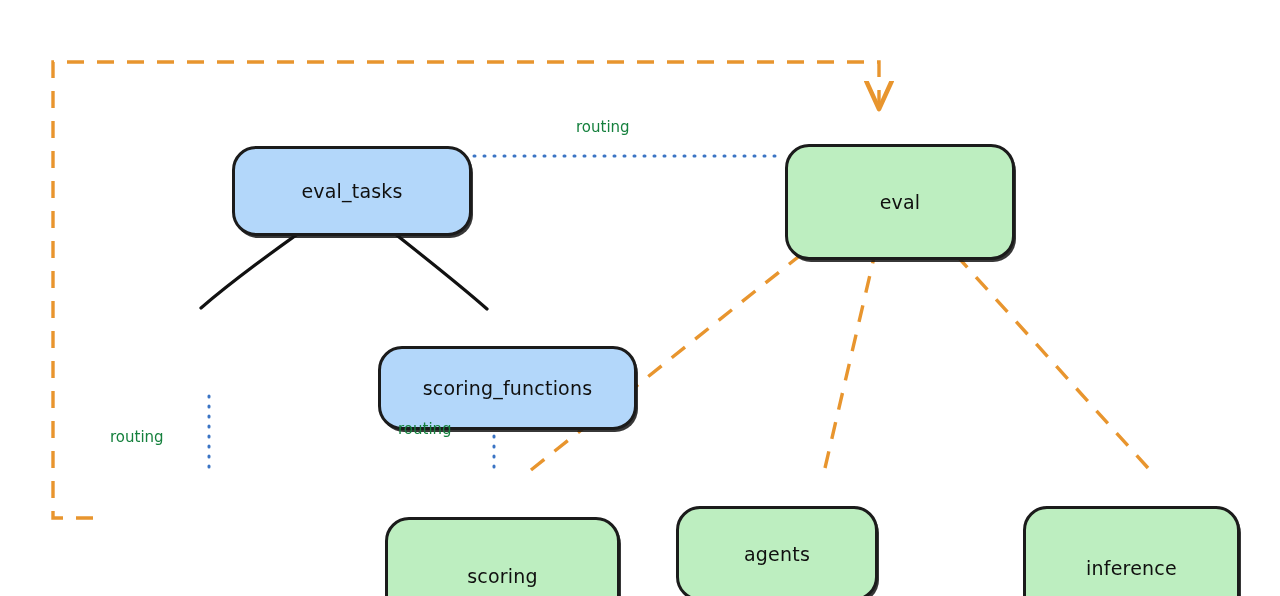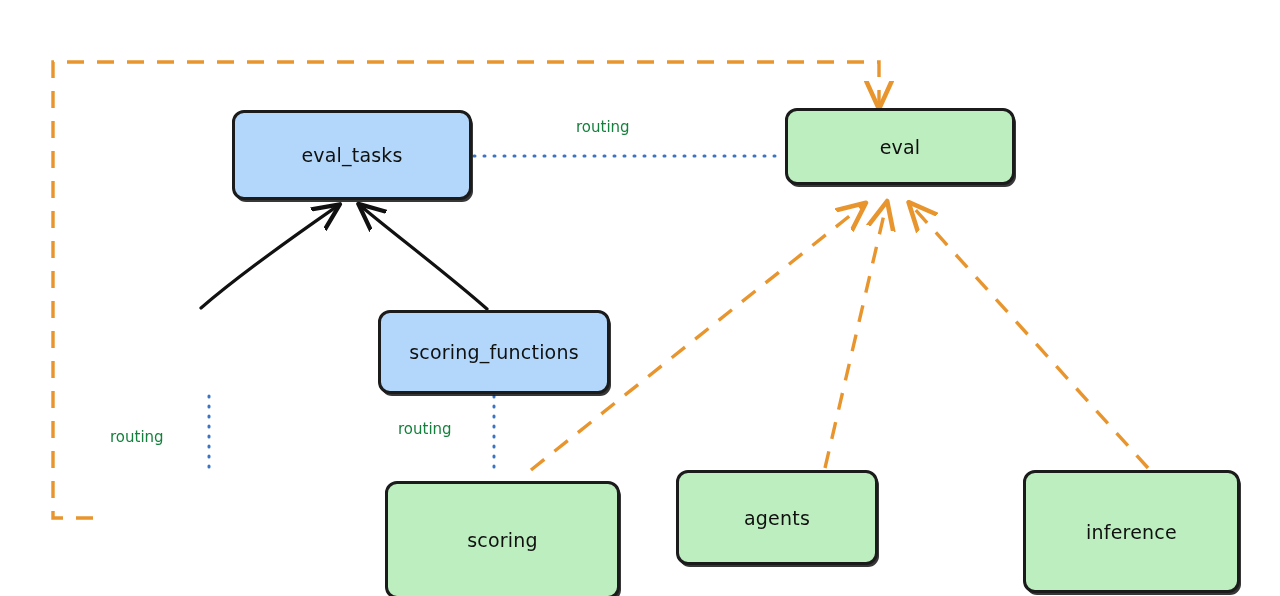--- a/index.html
+++ b/index.html
@@ -21,29 +21,30 @@
     position: absolute;
     left: 0;
     top: 0;
     width: 1280px;
     height: 596px;
   }
   .node {
     position: absolute;
     box-sizing: border-box;
     border: 3px solid #1b1b1b;
-    border-radius: 12px;
+    border-radius: 24px;
     display: flex;
     align-items: center;
     justify-content: center;
     font-family: "DejaVu Sans", sans-serif;
     font-size: 19px;
     color: #10100f;
     letter-spacing: 0.2px;
     box-shadow: 2px 3px 0 -1px rgba(20,20,20,0.85);
+    margin-top: 36px;
   }
   .node.blue  { background: #b3d7fa; }
   .node.green { background: #bdeec0; }
 
   .edge-label {
     position: absolute;
     font-family: "DejaVu Sans", sans-serif;
     font-size: 15px;
     color: #15803d;
     white-space: nowrap;
@@ -80,26 +81,26 @@
 
     <path d="M 825 468 L 886 206" fill="none" stroke="#e8952e" stroke-width="3.4" stroke-linecap="butt" stroke-dasharray="17 13" marker-end="url(#arrow-orange)"></path>
 
     <path d="M 1148 468 L 912 206" fill="none" stroke="#e8952e" stroke-width="3.4" stroke-linecap="butt" stroke-dasharray="17 13" marker-end="url(#arrow-orange)"></path>
   </svg>
 
   <div class="node blue" style="left:232px; top:110px; width:240px; height:90px;">
     <span>eval_tasks</span>
   </div>
 
-  <div class="node green" style="left:785px; top:108px; width:230px; height:77px;">
+  <div class="node green" style="left:785px; top:108px; width:230px; height:116px;">
     <span>eval</span>
   </div>
 
 
-  <div class="node blue" style="left:378px; top:310px; width:232px; height:84px;">
+  <div class="node blue" style="left:378px; top:310px; width:259px; height:84px;">
     <span>scoring_functions</span>
   </div>
 
 
   <div class="node green" style="left:385px; top:481px; width:235px; height:118px;">
     <span>scoring</span>
   </div>
 
   <div class="node green" style="left:676px; top:470px; width:202px; height:95px;">
     <span>agents</span>

